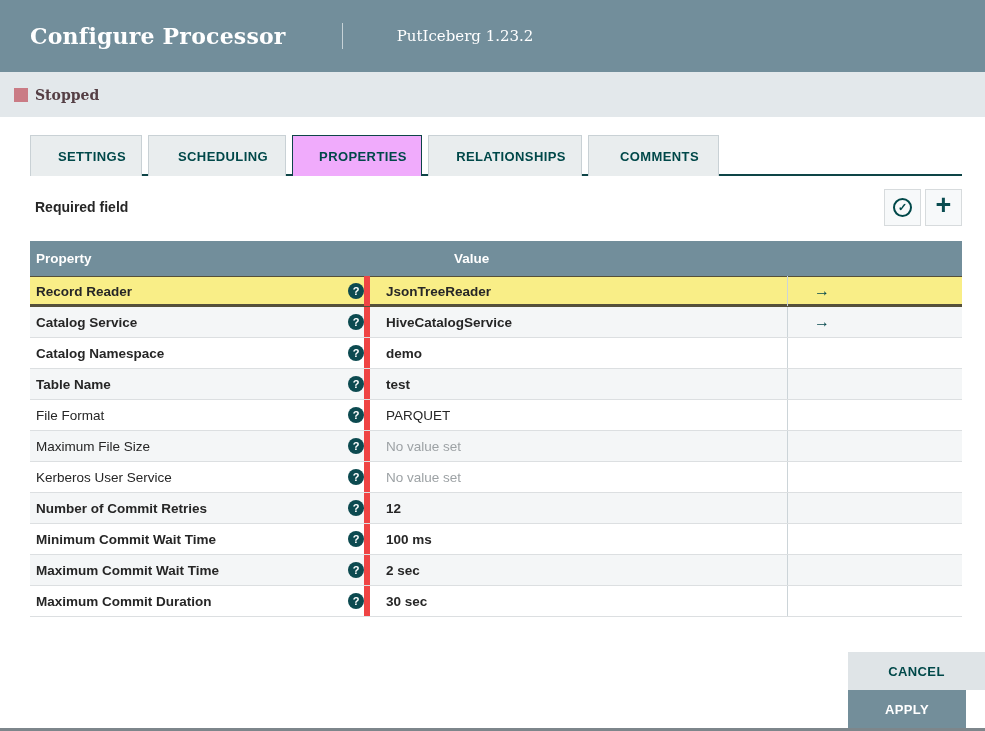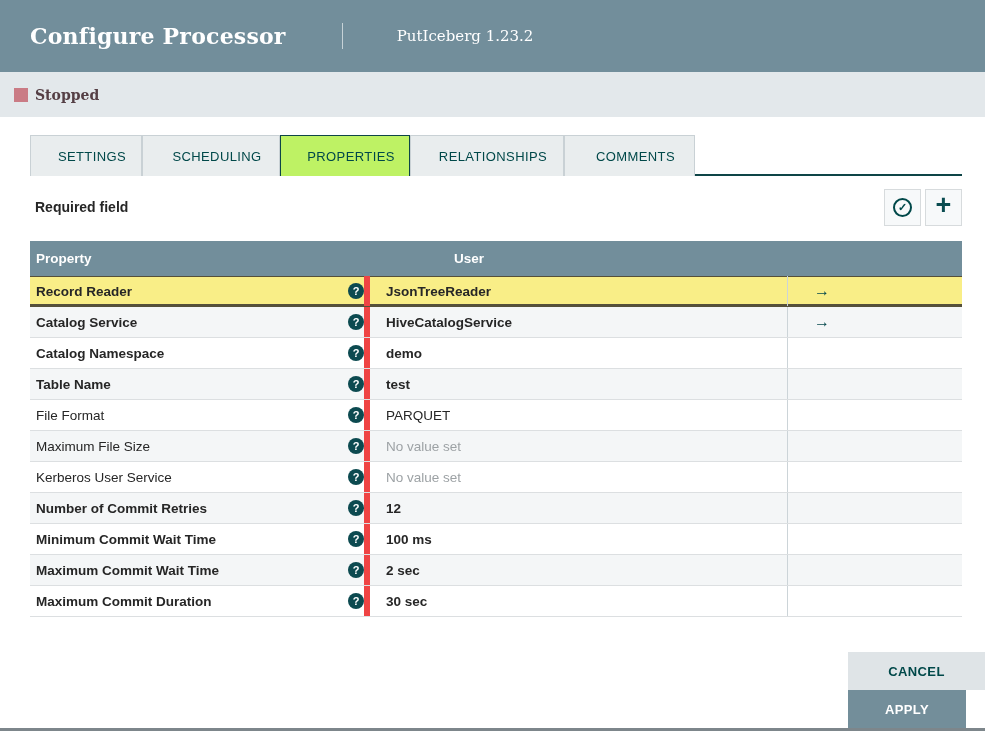--- a/index.html
+++ b/index.html
@@ -60,39 +60,39 @@
     color: #553f45;
   }
 
   
   .content { padding: 18px 23px 0 30px; }
 
   
   .tabs { display: flex; height: 41px; border-bottom: 2px solid #0e4547; }
   .tab {
     height: 41px;
-    margin-right: 0;
+    margin-right: 6px;
     background: #e9edee;
     border: 1px solid #c9d1d5;
     border-bottom: none;
     display: flex; align-items: center; justify-content: center;
     font-size: 13px;
-    font-weight: normal;
+    font-weight: bold;
     letter-spacing: 0.4px;
     color: #004849;
     cursor: pointer;
     padding-left: 12px;
   }
   .tab:nth-child(1) { width: 112px; }
   .tab:nth-child(2) { width: 138px; }
   .tab:nth-child(3) { width: 130px; }
   .tab:nth-child(4) { width: 154px; }
   .tab:nth-child(5) { width: 131px; }
   .tab.active {
-    background: #bef264;
+    background: #f0abfc;
     border: 1px solid #0e4547;
     border-bottom: none;
     position: relative;
   }
   .tab.active::after {
     content: "";
     position: absolute;
     left: 0; right: 0; bottom: -2px; height: 2px;
     background: #ffffff;
   }
@@ -243,21 +243,21 @@
         </button>
         <button class="icon-btn">
           <span class="plus-glyph">+</span>
         </button>
       </div>
     </div>
 
     <div class="ptable">
       <div class="thead">
         <div class="th prop-col">Property</div>
-        <div class="th val-col">User</div>
+        <div class="th val-col">Value</div>
         <div class="th arrow-col"></div>
       </div>
       <div class="tbody">
           <div class="trow required selected">
             <div class="cell prop-col">
               <span class="pname">Record Reader</span>
               <span class="help-icon">?</span>
             </div>
             <div class="cell val-col">
               <span class="pvalue">JsonTreeReader</span>

